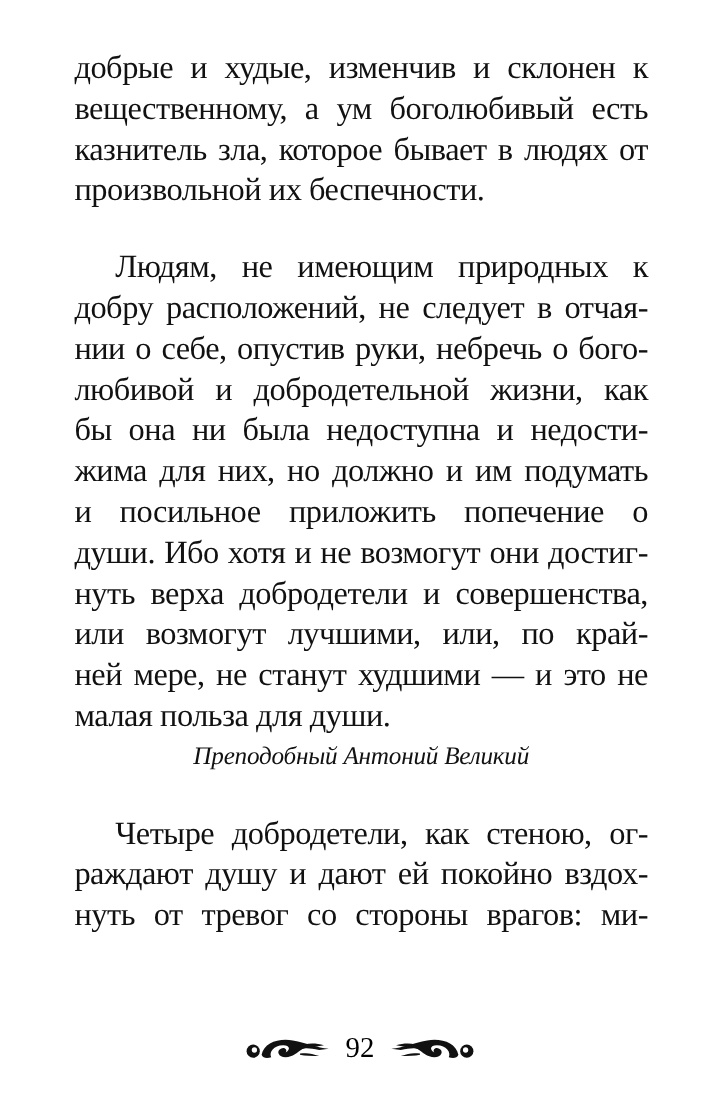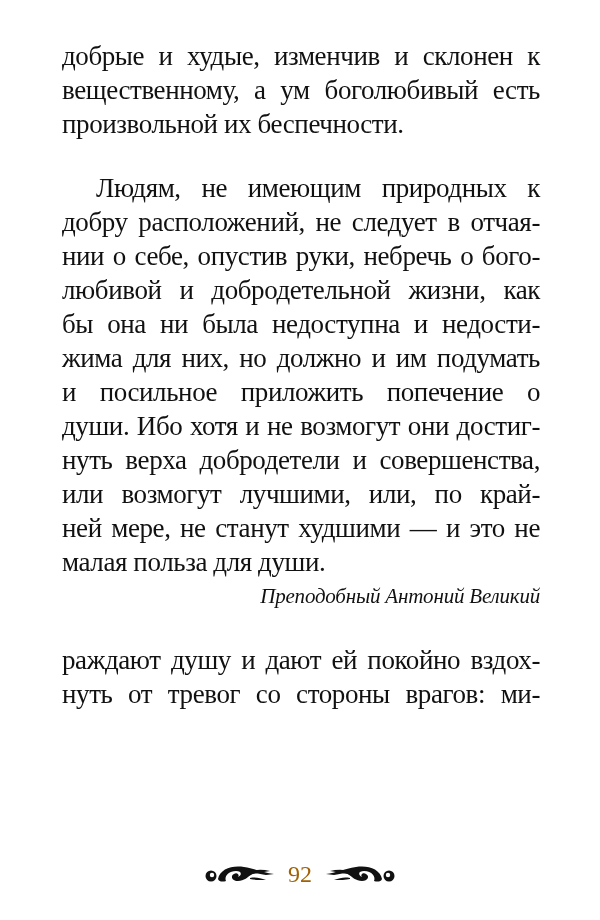--- a/index.html
+++ b/index.html
@@ -38,21 +38,21 @@
       padding-left: 34px;
     }
     .para-gap {
       height: 30px;
     }
     .para-gap.small {
       height: 28px;
     }
     .attribution {
       display: block;
-      text-align: right;
+      text-align: center;
       font-style: italic;
       font-size: 21px;
       height: 34px;
       line-height: 30px;
       letter-spacing: -0.2px;
       margin-top: 2px;
     }
     .footer {
       position: absolute;
       left: 0;
@@ -61,34 +61,35 @@
       height: 44px;
       display: flex;
       align-items: center;
       justify-content: center;
       gap: 12px;
     }
     .page-number {
       font-size: 24px;
       line-height: 30px;
       font-family: "Liberation Serif", serif;
-      color: #a16207;
+      color: #000000;
     }
     .ornament svg {
       display: block;
     }
   </style>
 </head>
 <body>
 
 <div class="page">
 
   <div class="paragraph">
     <span class="line">добрые и худые, изменчив и склонен к</span>
     <span class="line">вещественному, а ум боголюбивый есть</span>
+    <span class="line">казнитель зла, которое бывает в людях от</span>
     <span class="line last">произвольной их беспечности.</span>
   </div>
 
   <div class="para-gap"></div>
 
   <div class="paragraph">
     <span class="line indent">Людям, не имеющим природных к</span>
     <span class="line">добру расположений, не следует в отчая-</span>
     <span class="line">нии о себе, опустив руки, небречь о бого-</span>
     <span class="line">любивой и добродетельной жизни, как</span>
@@ -99,20 +100,21 @@
     <span class="line">нуть верха добродетели и совершенства,</span>
     <span class="line">или возмогут лучшими, или, по край-</span>
     <span class="line">ней мере, не станут худшими — и это не</span>
     <span class="line last">малая польза для души.</span>
     <span class="attribution">Преподобный Антоний Великий</span>
   </div>
 
   <div class="para-gap small"></div>
 
   <div class="paragraph">
+    <span class="line indent">Четыре добродетели, как стеною, ог-</span>
     <span class="line">раждают душу и дают ей покойно вздох-</span>
     <span class="line">нуть от тревог со стороны врагов: ми-</span>
   </div>
 </div>
 
 <div class="footer">
   <span class="ornament">
     <svg width="72" height="26" viewBox="0 0 72 26" aria-hidden="true">
 
       <circle cx="7" cy="15" r="5.5" fill="#111"></circle>

